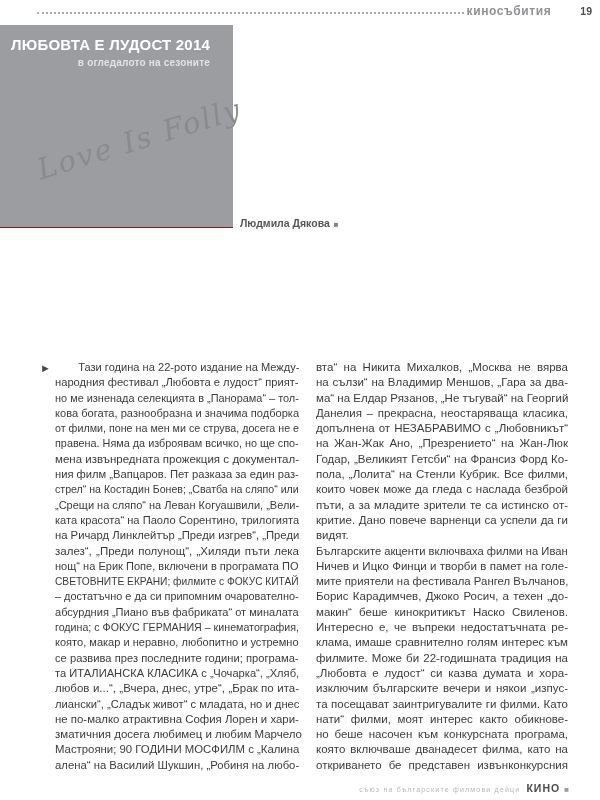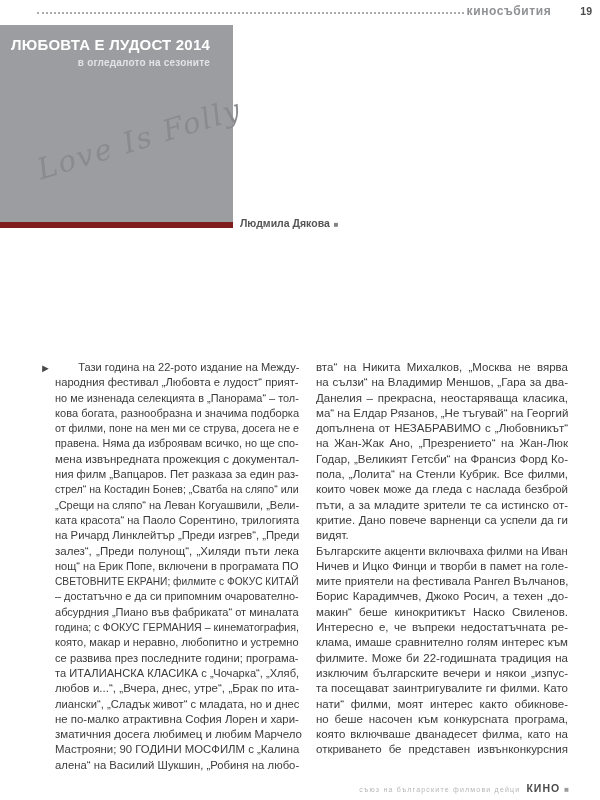--- a/index.html
+++ b/index.html
@@ -11,37 +11,37 @@
   .topline{
     position:absolute;left:37px;right:8px;top:3px;height:14px;
     display:flex;align-items:flex-end;
   }
   .dots{flex:1;border-bottom:2px dotted #aaabad;margin-bottom:3px;margin-right:3px;}
   .section{font-size:12px;font-weight:bold;color:#909194;letter-spacing:.6px;line-height:12px;}
   .pagenum{font-size:10.5px;font-weight:bold;color:#4b4b4d;margin-left:29px;line-height:12px;margin-top:28px;}
   
   .graybox{
     position:absolute;left:0;top:25px;width:233px;height:203px;
-    background:#9c9da0;border-bottom:6px solid #7f1d1d;box-sizing:border-box;
+    background:#9c9da0;border-bottom:1px solid #7f1d1d;box-sizing:border-box;
   }
   .titlewrap{padding-top:11px;padding-right:23px;text-align:right;}
   .title{font-size:15px;font-weight:bold;color:#ffffff;letter-spacing:.2px;}
   .subtitle{font-size:10px;font-weight:bold;color:#e2e3e5;margin-top:4px;letter-spacing:.2px;}
   .script{
     position:absolute;left:38px;top:128px;width:170px;
     font-family:"DejaVu Serif",serif;font-style:italic;
     font-size:29px;color:#8a8b8e;letter-spacing:2px;
     transform:rotate(-17deg);transform-origin:left center;white-space:nowrap;
   }
   
   .author{position:absolute;left:240px;top:217px;font-size:10.5px;font-weight:600;color:#555557;}
   .author .sq{font-size:8px;color:#828285;margin-left:4px;}
   
   .marker{position:absolute;left:40px;top:361px;font-size:11px;color:#48484a;line-height:15.3px;}
-  .columns{position:absolute;left:55px;top:360px;display:flex;}
+  .columns{position:absolute;left:55px;top:360px;display:flex;align-items:center;}
   .col{color:#3b3b3d;font-size:11.5px;line-height:15.3px;}
   .col-left{width:244px;margin-right:17px;}
   .col-right{width:252px;}
   .line{
     white-space:nowrap;height:15.3px;
     text-align:justify;text-align-last:justify;
   }
   .line.para-end{text-align-last:left;}
   .line.indent{padding-left:24px;}
   
@@ -101,38 +101,39 @@
         <div class="line">любов и...“, „Вчера, днес, утре“, „Брак по ита-</div>
         <div class="line" style="transform: scaleX(0.976); transform-origin: left center; text-align-last: left;">лиански“, „Сладък живот“ с младата, но и днес</div>
         <div class="line" style="transform: scaleX(0.99187); transform-origin: left center; text-align-last: left;">не по-малко атрактивна София Лорен и хари-</div>
         <div class="line">зматичния досега любимец и любим Марчело</div>
         <div class="line" style="transform: scaleX(0.987854); transform-origin: left center; text-align-last: left;">Мастрояни; 90 ГОДИНИ МОСФИЛМ с „Калина</div>
         <div class="line" style="transform: scaleX(0.983871); transform-origin: left center; text-align-last: left;">алена“ на Василий Шукшин, „Робиня на любо-</div>
       </div>
     <div class="col col-right">
         <div class="line">вта“ на Никита Михалков, „Москва не вярва</div>
         <div class="line">на сълзи“ на Владимир Меншов, „Гара за два-</div>
+        <div class="line">ма“ на Елдар Рязанов, „Не тъгувай“ на Георгий</div>
         <div class="line">Данелия – прекрасна, неостаряваща класика,</div>
-        <div class="line">ма“ на Елдар Рязанов, „Не тъгувай“ на Георгий</div>
         <div class="line">допълнена от НЕЗАБРАВИМО с „Любовникът“</div>
         <div class="line">на Жан-Жак Ано, „Презрението“ на Жан-Люк</div>
         <div class="line">Годар, „Великият Гетсби“ на Франсиз Форд Ко-</div>
         <div class="line">пола, „Лолита“ на Стенли Кубрик. Все филми,</div>
         <div class="line">които човек може да гледа с наслада безброй</div>
         <div class="line">пъти, а за младите зрители те са истинско от-</div>
         <div class="line">критие. Дано повече варненци са успели да ги</div>
         <div class="line para-end">видят.</div>
         <div class="line" style="transform: scaleX(0.972973); transform-origin: left center; text-align-last: left;">Българските акценти включваха филми на Иван</div>
         <div class="line">Ничев и Ицко Финци и творби в памет на голе-</div>
         <div class="line" style="transform: scaleX(0.988235); transform-origin: left center; text-align-last: left;">мите приятели на фестивала Рангел Вълчанов,</div>
         <div class="line">Борис Карадимчев, Джоко Росич, а техен „до-</div>
         <div class="line">макин“ беше кинокритикът Наско Свиленов.</div>
         <div class="line">Интересно е, че въпреки недостатъчната ре-</div>
         <div class="line">клама, имаше сравнително голям интерес към</div>
         <div class="line">филмите. Може би 22-годишната традиция на</div>
+        <div class="line">„Любовта е лудост“ си казва думата и хора-</div>
         <div class="line">изключим българските вечери и някои „изпус-</div>
         <div class="line">та посещават заинтригувалите ги филми. Като</div>
         <div class="line">нати“ филми, моят интерес както обикнове-</div>
         <div class="line">но беше насочен към конкурсната програма,</div>
         <div class="line">която включваше дванадесет филма, като на</div>
         <div class="line">откриването бе представен извънконкурсния</div>
       </div>
   </main>
 
   <footer class="footer">

